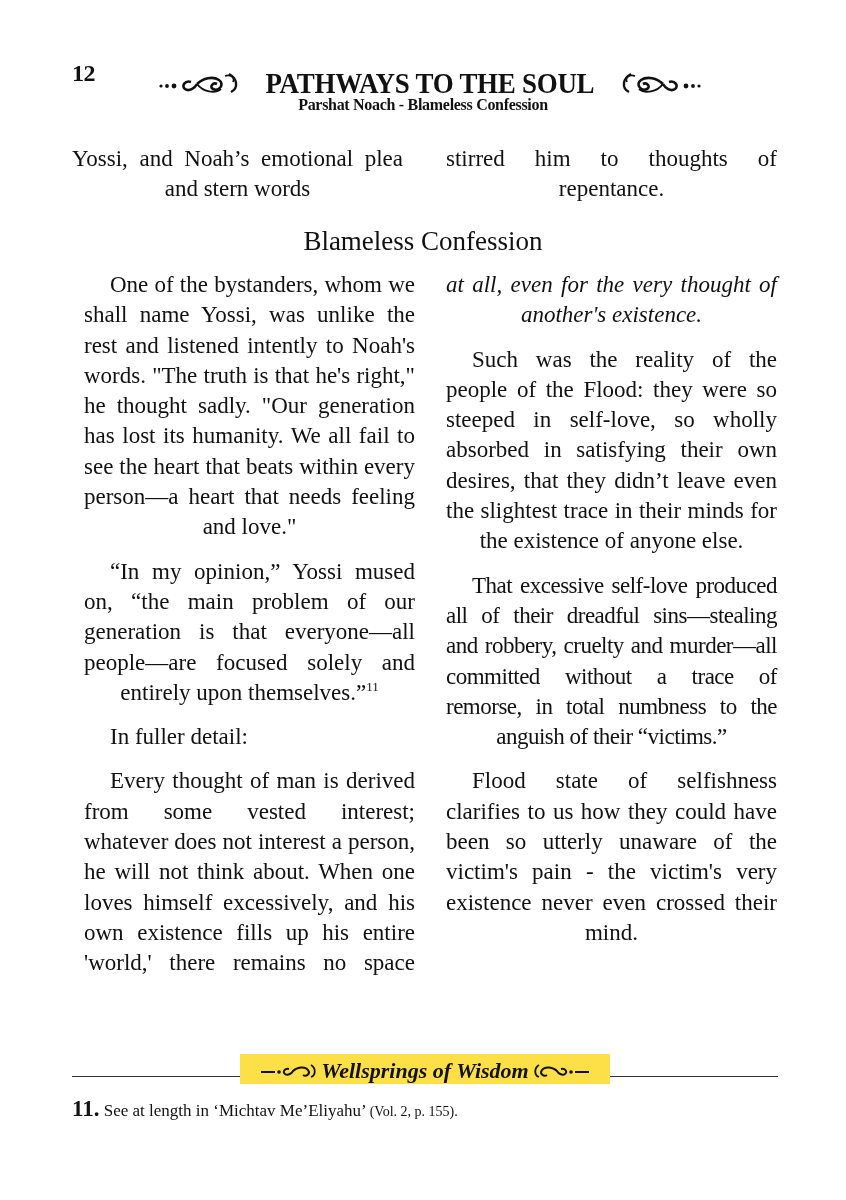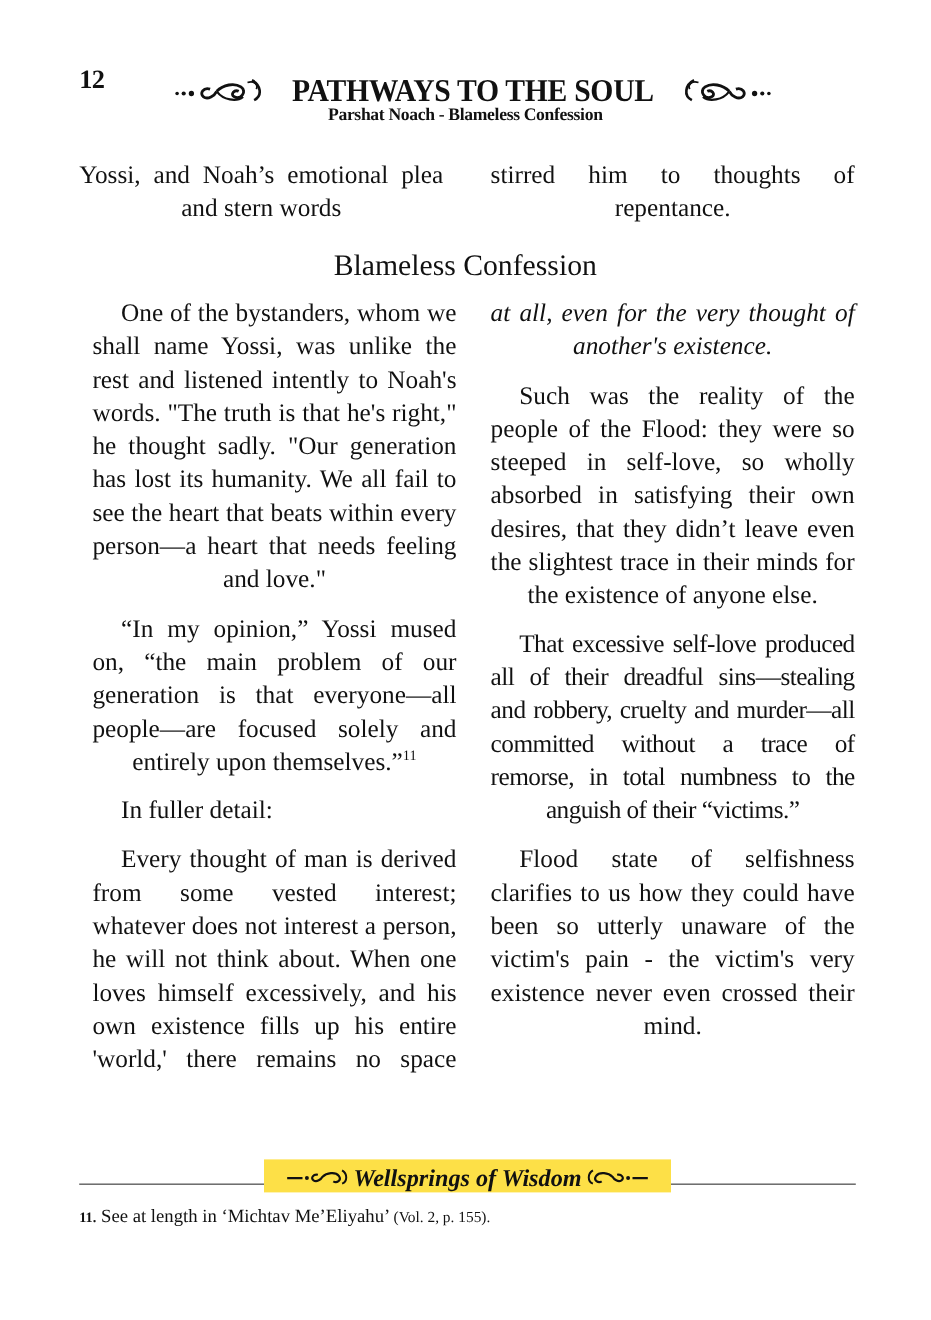--- a/index.html
+++ b/index.html
@@ -27,21 +27,21 @@
     .left-col { left: 72px; top: 270px; width: 331px; margin-left: 12px; }
     .right-col { left: 446px; top: 270px; width: 331px; }
 
     .sup { font-size: 13px; vertical-align: super; line-height: 0; }
 
     .footer-rule { position: absolute; left: 72px; top: 1076px; width: 706px; height: 1px; background: #333; }
     .footer-banner { position: absolute; left: 240px; top: 1054px; width: 370px; height: 30px; background: #fde047; display: flex; align-items: flex-end; justify-content: center; gap: 4px; }
     .footer-banner .banner-text { font-size: 22px; font-style: italic; font-weight: bold; font-family: "Liberation Serif", serif; white-space: nowrap; }
 
     .footnote { position: absolute; left: 72px; top: 1096px; font-size: 17px; font-family: "Liberation Serif", serif; }
-    .footnote .fn-num { font-weight: bold; font-size: 13px; }
+    .footnote .fn-num { font-weight: bold; font-size: 23px; }
     .footnote .fn-small { font-size: 14px; }
   </style>
 </head>
 <body>
 
 <div class="page-number">12</div>
 
 <div class="running-title">
   <span class="orn">
     <svg width="90" height="26" viewBox="0 0 90 26">

